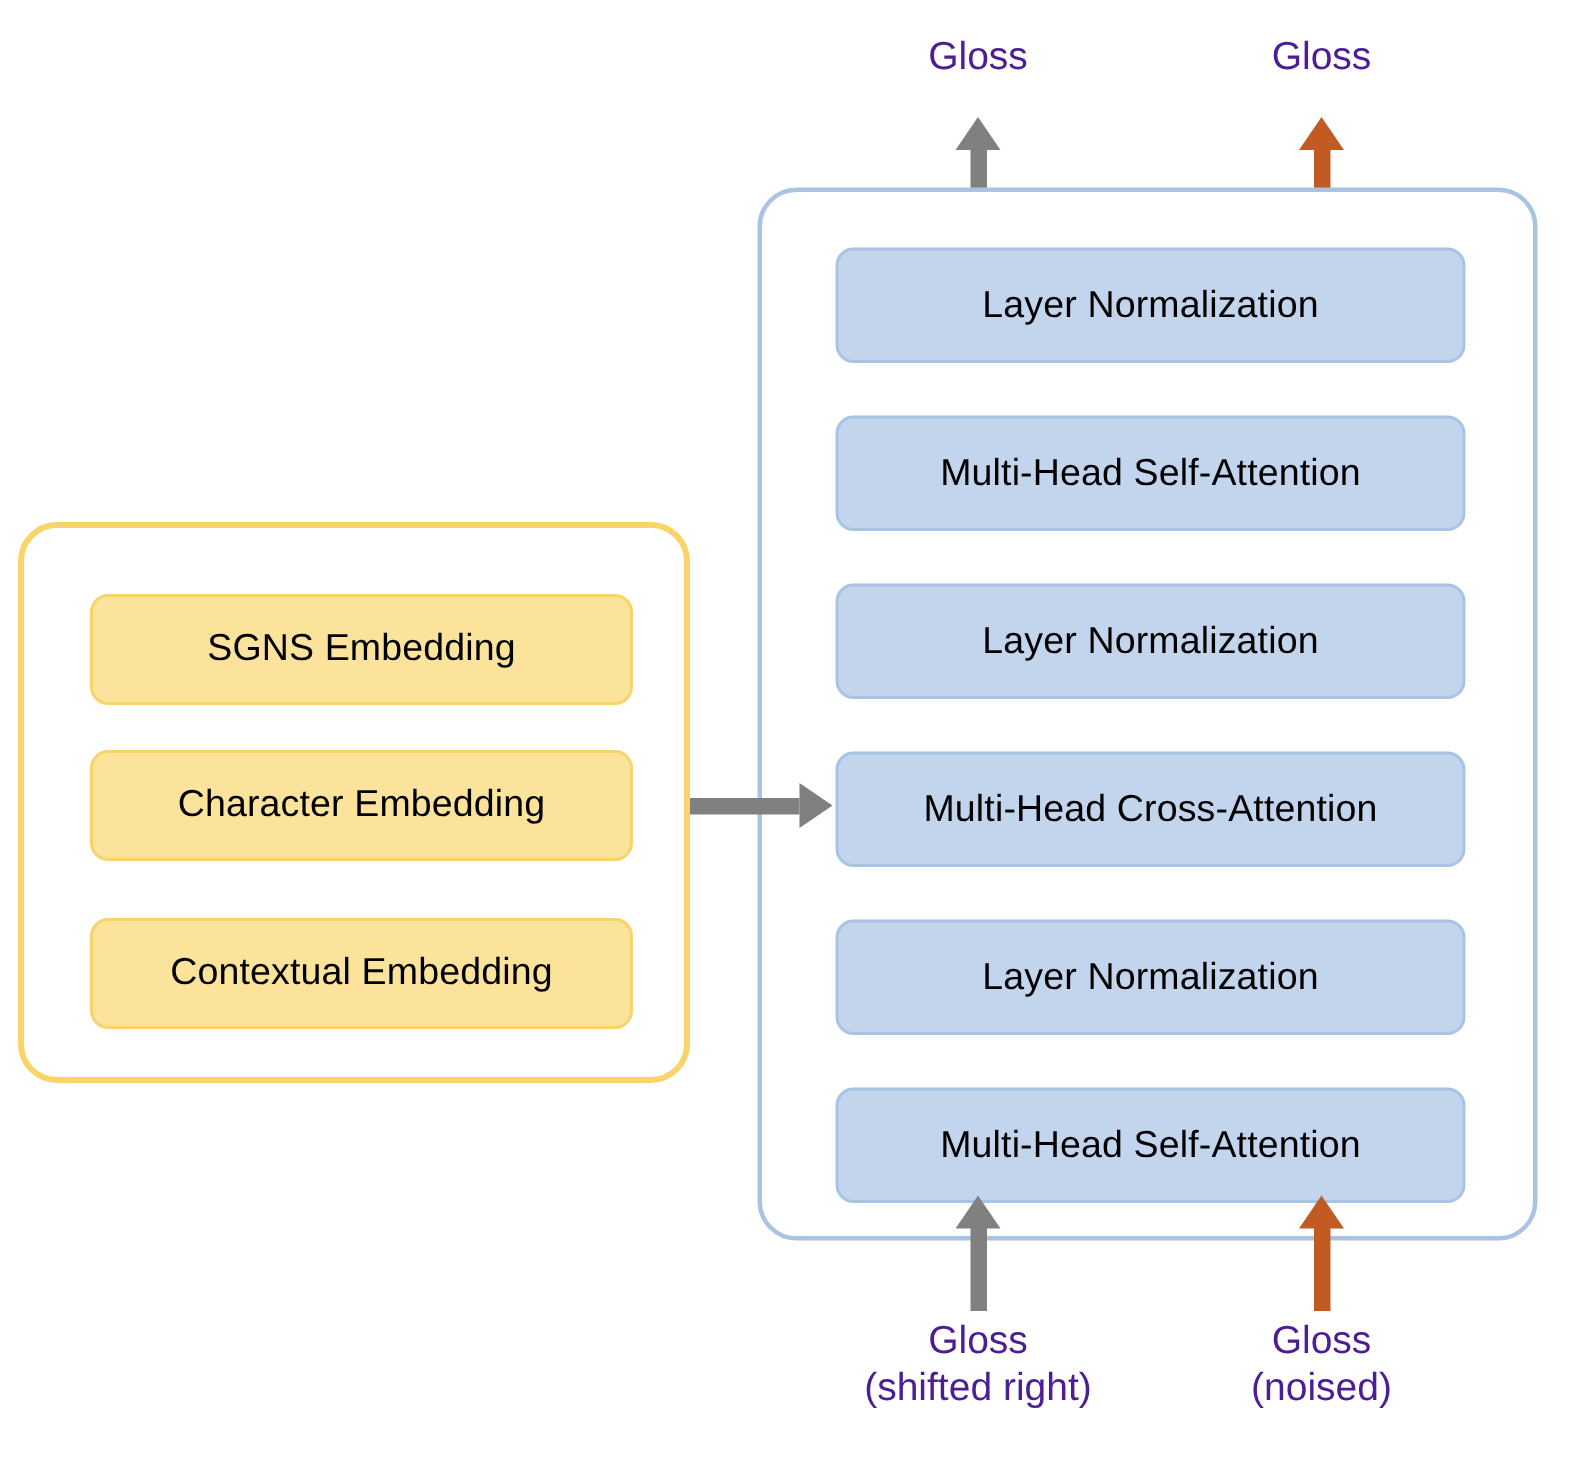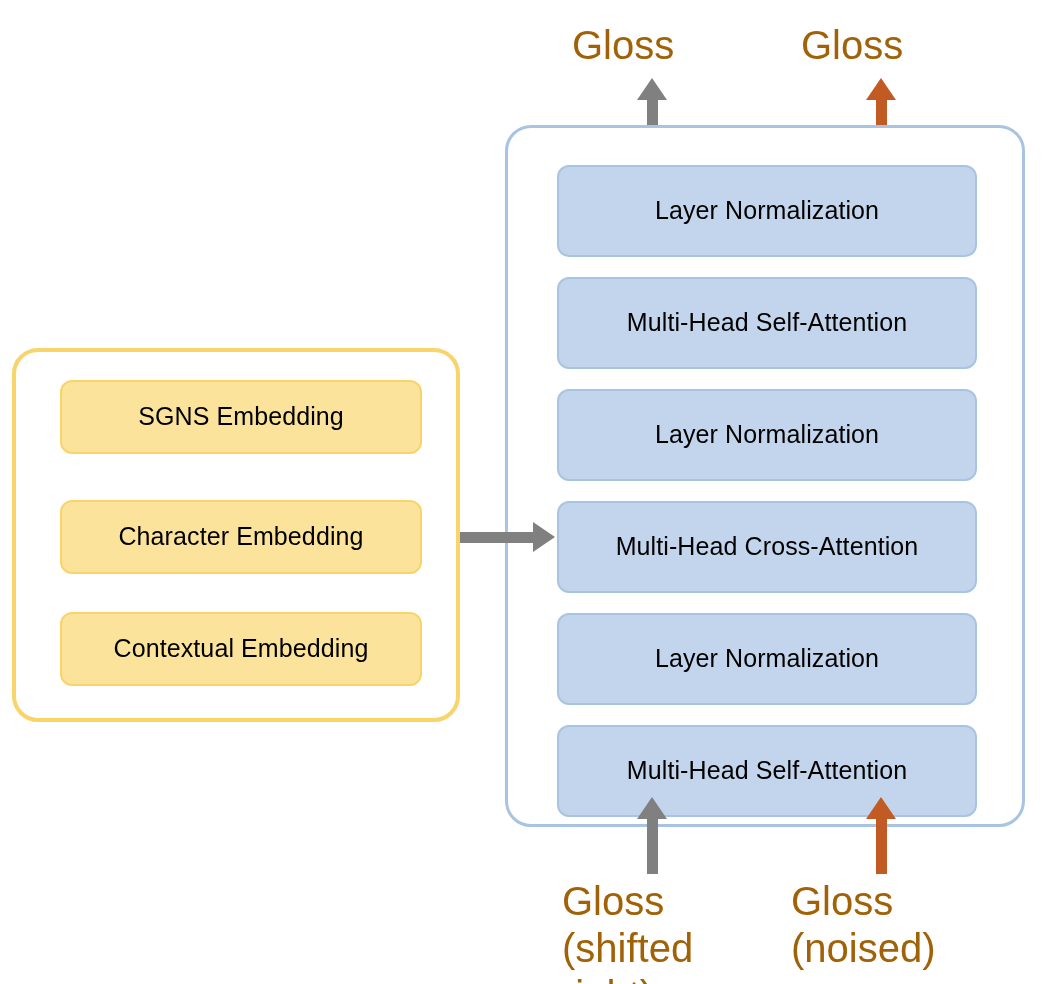--- a/index.html
+++ b/index.html
@@ -54,21 +54,21 @@
     font-size: 25px;
     line-height: 1.1;
     letter-spacing: 0.1px;
     white-space: nowrap;
   }
   .block.blue {
     background: #C2D5EC;
     border: 2px solid #A9C4E3;
     left: 557px;
     width: 420px;
-    height: 92px;
+    height: 77px;
   }
   .block.yellow {
     background: #FBE39B;
     border: 2px solid #F8D46A;
     left: 60px;
     width: 362px;
     height: 74px;
   }
   .arrow-shaft {
     position: absolute;
@@ -90,24 +90,25 @@
     position: absolute;
     width: 0;
     height: 0;
     border-top: 15px solid transparent;
     border-bottom: 15px solid transparent;
   }
 
   
   .label {
     position: absolute;
-    font-size: 40px;
+    font-size: 26px;
     line-height: 1.18;
+    text-align: center;
     white-space: pre-line;
-    color: #a16207;
+    color: #4c1d95;
   }
 </style>
 </head>
 <body>
 
 <div id="canvas">
 
   <div class="label" style="left:572px; top:22px; width:160px;">Gloss</div>
 
   <div class="label" style="left:801px; top:22px; width:160px;">Gloss</div>
@@ -131,21 +132,21 @@
   <div class="block blue" style="top:389px;">Layer Normalization</div>
 
   <div class="block blue" style="top:501px;">Multi-Head Cross-Attention</div>
 
   <div class="block blue" style="top:613px;">Layer Normalization</div>
 
   <div class="block blue" style="top:725px;">Multi-Head Self-Attention</div>
 
   <div class="outer-box embedding-container"></div>
 
-  <div class="block yellow" style="top:380px;">SGNS Embedding</div>
+  <div class="block yellow" style="top:396px;">SGNS Embedding</div>
 
   <div class="block yellow" style="top:612px;">Contextual Embedding</div>
 
   <div class="block yellow" style="top:500px;">Character Embedding</div>
 
   <div>
     <div class="arrow-shaft-h" style="left:460px; top:532px; width:73px; background:#808080;"></div>
     <div class="arrow-head-right" style="left:533px; top:522px; border-left:22px solid #808080;"></div>
   </div>
 

